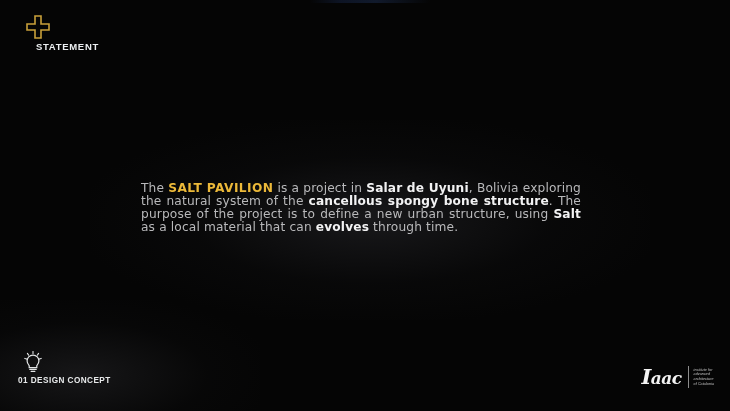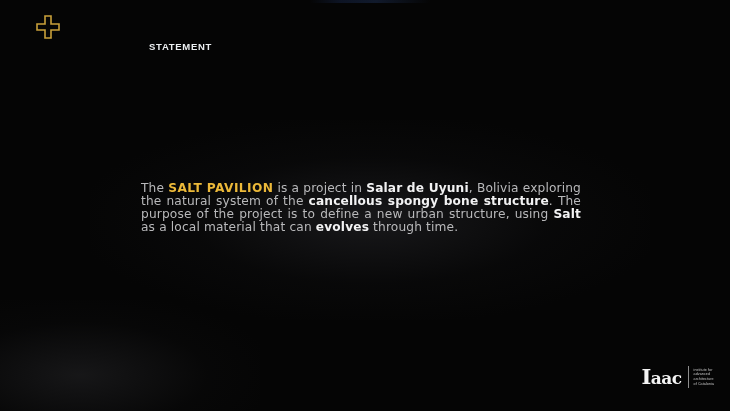--- a/index.html
+++ b/index.html
@@ -48,24 +48,23 @@
     top: 0px;
     width: 120px;
     height: 3px;
     background: linear-gradient(90deg, rgba(0,0,0,0) 0%, #0d1424 25%, #111a2c 55%, rgba(0,0,0,0) 100%);
     pointer-events: none;
   }
 
   
   .header-tag {
     position: absolute;
-    left: 32px;
+    left: 22px;
     top: 14px;
     width: 180px;
-    text-align: right;
   }
   .plus-icon {
     display: block;
     width: 26px;
     height: 26px;
     margin-left: 3px;
   }
   .header-label {
     display: block;
     margin-top: 1px;
@@ -124,20 +123,21 @@
   }
 
   
   .logo {
     position: absolute;
     right: 16px;
     top: 364px;
     display: flex;
     align-items: center;
     height: 26px;
+    font-style: italic;
   }
   .logo-word {
     color: #f4f4f4;
     font-family: "DejaVu Serif", serif;
     font-weight: bold;
     font-size: 20px;
     line-height: 20px;
     letter-spacing: -0.5px;
     padding-right: 6px;
   }
@@ -173,20 +173,37 @@
         <path d="M10 2 H16 V10 H24 V16 H16 V24 H10 V16 H2 V10 H10 Z" fill="none" stroke="#c9a03a" stroke-width="1.6" stroke-linejoin="miter"></path>
       </svg>
     </span>
     <span class="header-label">STATEMENT</span>
   </div>
 
   <div class="statement">
     <p style="margin:0;"><span>The </span><span class="accent">SALT PAVILION</span><span> is a project in </span><span class="strong">Salar de Uyuni</span><span>, Bolivia exploring the natural system of the  </span><span class="strong">cancellous spongy bone structure</span><span>. The purpose of the project is to define a new urban structure, using </span><span class="strong">Salt</span><span> as a local material that can </span><span class="strong">evolves</span><span> through time.</span></p>
   </div>
 
+  <div class="footer-tag">
+    <span class="bulb-icon">
+      <svg width="22" height="24" viewBox="0 0 22 24" xmlns="http://www.w3.org/2000/svg">
+        <g stroke="#e3e5e6" stroke-width="1.1" stroke-linecap="round" fill="none">
+          <line x1="11" y1="1.5" x2="11" y2="3.6"></line>
+          <line x1="5.4" y1="3.4" x2="6.6" y2="5.1"></line>
+          <line x1="16.6" y1="3.4" x2="15.4" y2="5.1"></line>
+          <line x1="2.8" y1="8.4" x2="4.7" y2="9.1"></line>
+          <line x1="19.2" y1="8.4" x2="17.3" y2="9.1"></line>
+        </g>
+        <path d="M11 5.2 C7.4 5.2 5.1 7.9 5.1 11 C5.1 13.2 6.3 14.6 7.2 15.7 L7.2 17.6 L14.8 17.6 L14.8 15.7 C15.7 14.6 16.9 13.2 16.9 11 C16.9 7.9 14.6 5.2 11 5.2 Z" fill="none" stroke="#e3e5e6" stroke-width="1.2"></path>
+        <line x1="7.8" y1="19.4" x2="14.2" y2="19.4" stroke="#e3e5e6" stroke-width="1.2" stroke-linecap="round"></line>
+        <line x1="9.1" y1="21.3" x2="12.9" y2="21.3" stroke="#e3e5e6" stroke-width="1.2" stroke-linecap="round"></line>
+      </svg>
+    </span>
+    <span class="footer-label">01 DESIGN CONCEPT</span>
+  </div>
 
   <div class="logo">
     <span class="logo-word"><span class="lw-i">I</span><span class="lw-rest">aac</span></span>
     <span class="logo-rule"></span>
     <span class="logo-sub">
       <span style="display:block">institute for</span>
       <span style="display:block">advanced</span>
       <span style="display:block">architecture</span>
       <span style="display:block">of Catalonia</span>
     </span>

